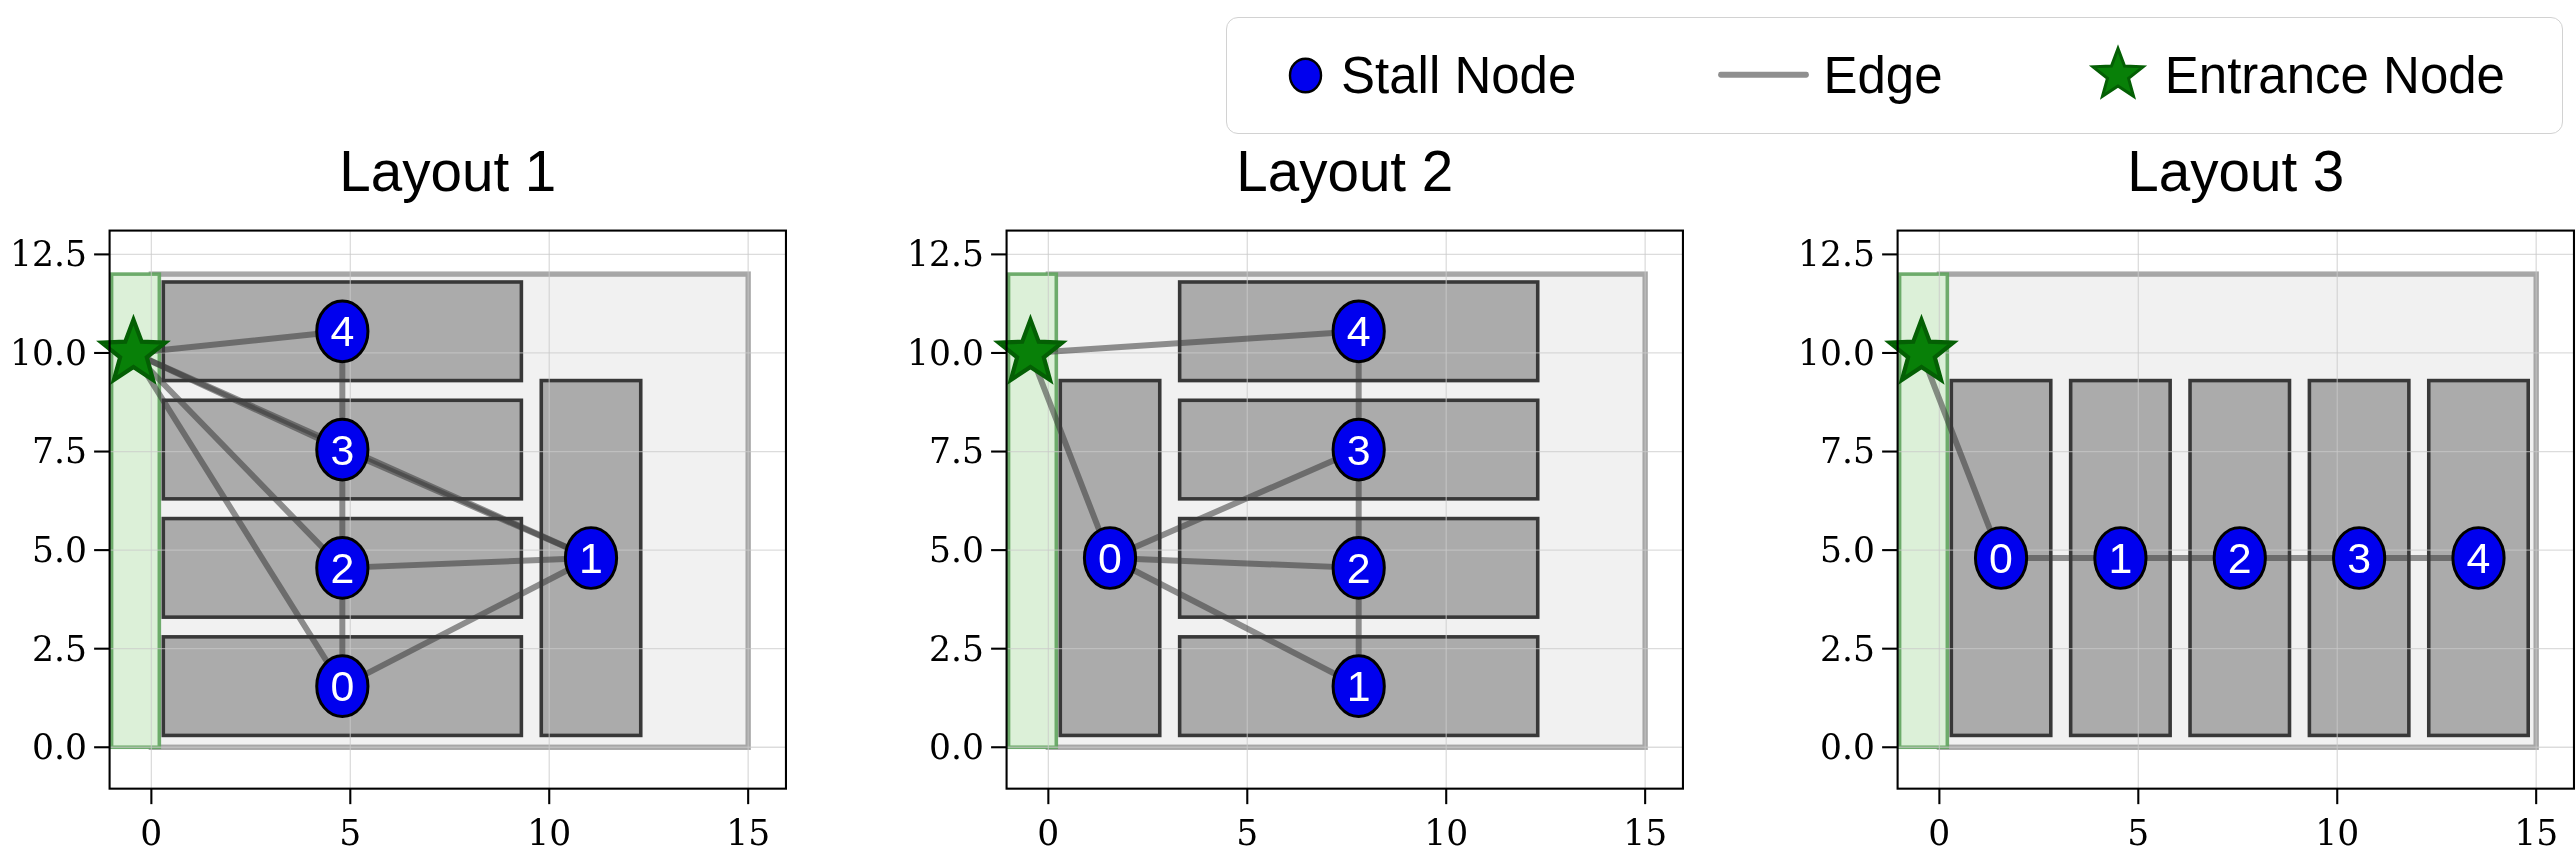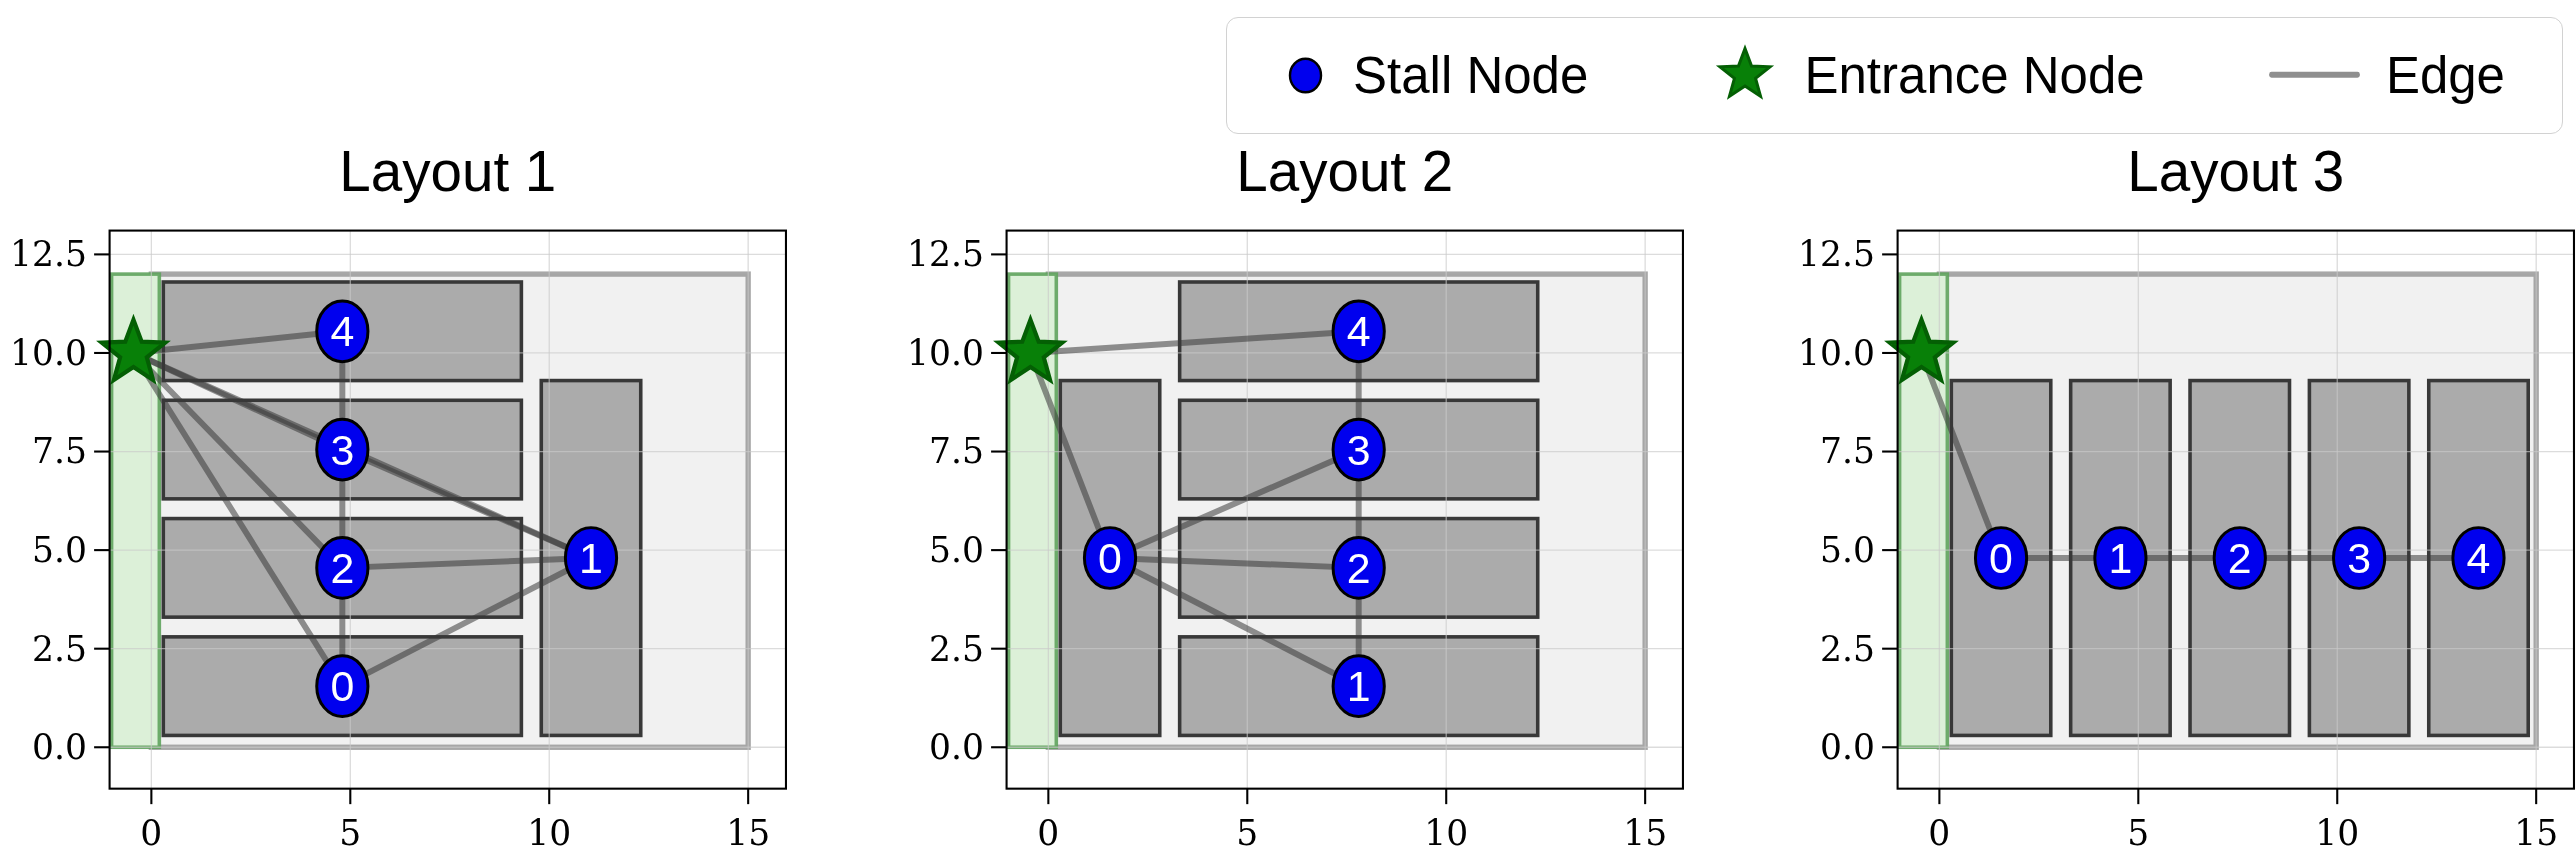--- a/index.html
+++ b/index.html
@@ -6,45 +6,45 @@
   body{
     width:2576px;height:862px;position:relative;background:#ffffff;
     font-family:"Liberation Sans", sans-serif;overflow:hidden;
   }
   .legend{
     position:absolute;left:1226px;top:16.7px;width:1337px;height:117px;
     box-sizing:border-box;background:#ffffff;border:1.8px solid #d2d2d2;
     border-radius:12px;display:flex;align-items:center;
     justify-content:space-between;padding:0 57px;z-index:5;
   }
-  .legend-item{display:flex;align-items:center;gap:26px;}
+  .legend-item{display:flex;align-items:center;gap:14px;}
   .legend-label{font-size:51px;color:#000;white-space:nowrap;}
   #chart-canvas{position:absolute;left:0;top:0;}
 </style>
 </head>
 <body>
 
 <div class="legend">
   <div class="legend-item">
     <svg width="43" height="43" viewBox="0 0 72 72">
       <ellipse id="legend-circle" cx="36" cy="36" rx="26" ry="28" fill="#0000ee" stroke="#000000" stroke-width="4"></ellipse>
     </svg>
     <span class="legend-label">Stall Node</span>
   </div>
   <div class="legend-item">
+    <svg width="91" height="15.5" viewBox="0 0 152 26">
+      <rect id="legend-line" x="0" y="8" width="152" height="10" rx="4" fill="#8f8f8f"></rect>
+    </svg>
+    <span class="legend-label">Edge</span>
+  </div>
+  <div class="legend-item">
     <svg width="66" height="66" viewBox="-55 -55 110 110">
       <path id="legend-star" d="M0.0 -44.0L10.9 -15.0L41.8 -13.6L17.6 5.7L25.9 35.6L0.0 18.5L-25.9 35.6L-17.6 5.7L-41.8 -13.6L-10.9 -15.0Z" fill="#088008" stroke="#045f04" stroke-width="5"></path>
     </svg>
     <span class="legend-label">Entrance Node</span>
-  </div>
-  <div class="legend-item">
-    <svg width="91" height="15.5" viewBox="0 0 152 26">
-      <rect id="legend-line" x="0" y="8" width="152" height="10" rx="4" fill="#8f8f8f"></rect>
-    </svg>
-    <span class="legend-label">Edge</span>
   </div>
 </div>
 
 <svg id="chart-canvas" width="2576" height="862" viewBox="0 0 4325 1447">
     <g>
       <rect x="254.14" y="460.0899999999999" width="1002" height="794.4000000000001" fill="#f1f1f1" stroke="#999999" stroke-width="9" stroke-opacity="0.85"></rect>
       <rect x="187.34" y="460.0899999999999" width="80.16" height="794.4000000000001" fill="#dcf0d8" stroke="#5fa35d" stroke-width="6" stroke-opacity="0.9"></rect>
       <rect x="274.18" y="1069.13" width="601.1999999999999" height="165.5" fill="#ababab" stroke="#383838" stroke-width="6"></rect>
       <rect x="274.18" y="870.53" width="601.1999999999999" height="165.5" fill="#ababab" stroke="#383838" stroke-width="6"></rect>
       <rect x="274.18" y="671.9299999999998" width="601.1999999999999" height="165.5" fill="#ababab" stroke="#383838" stroke-width="6"></rect>

